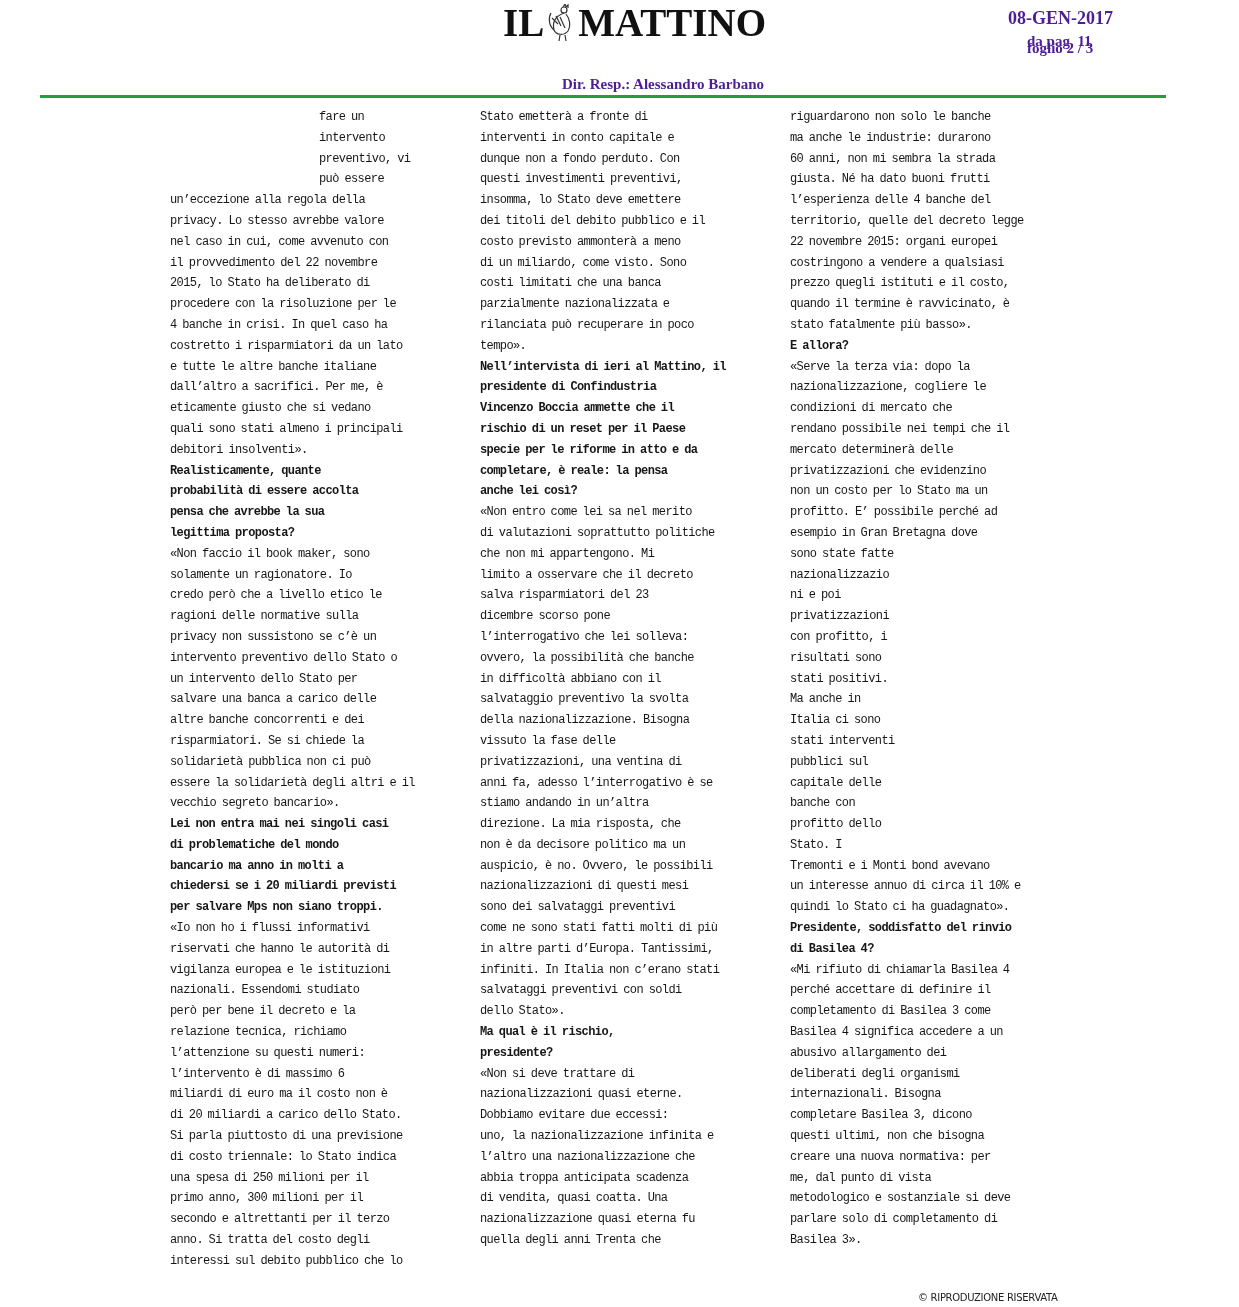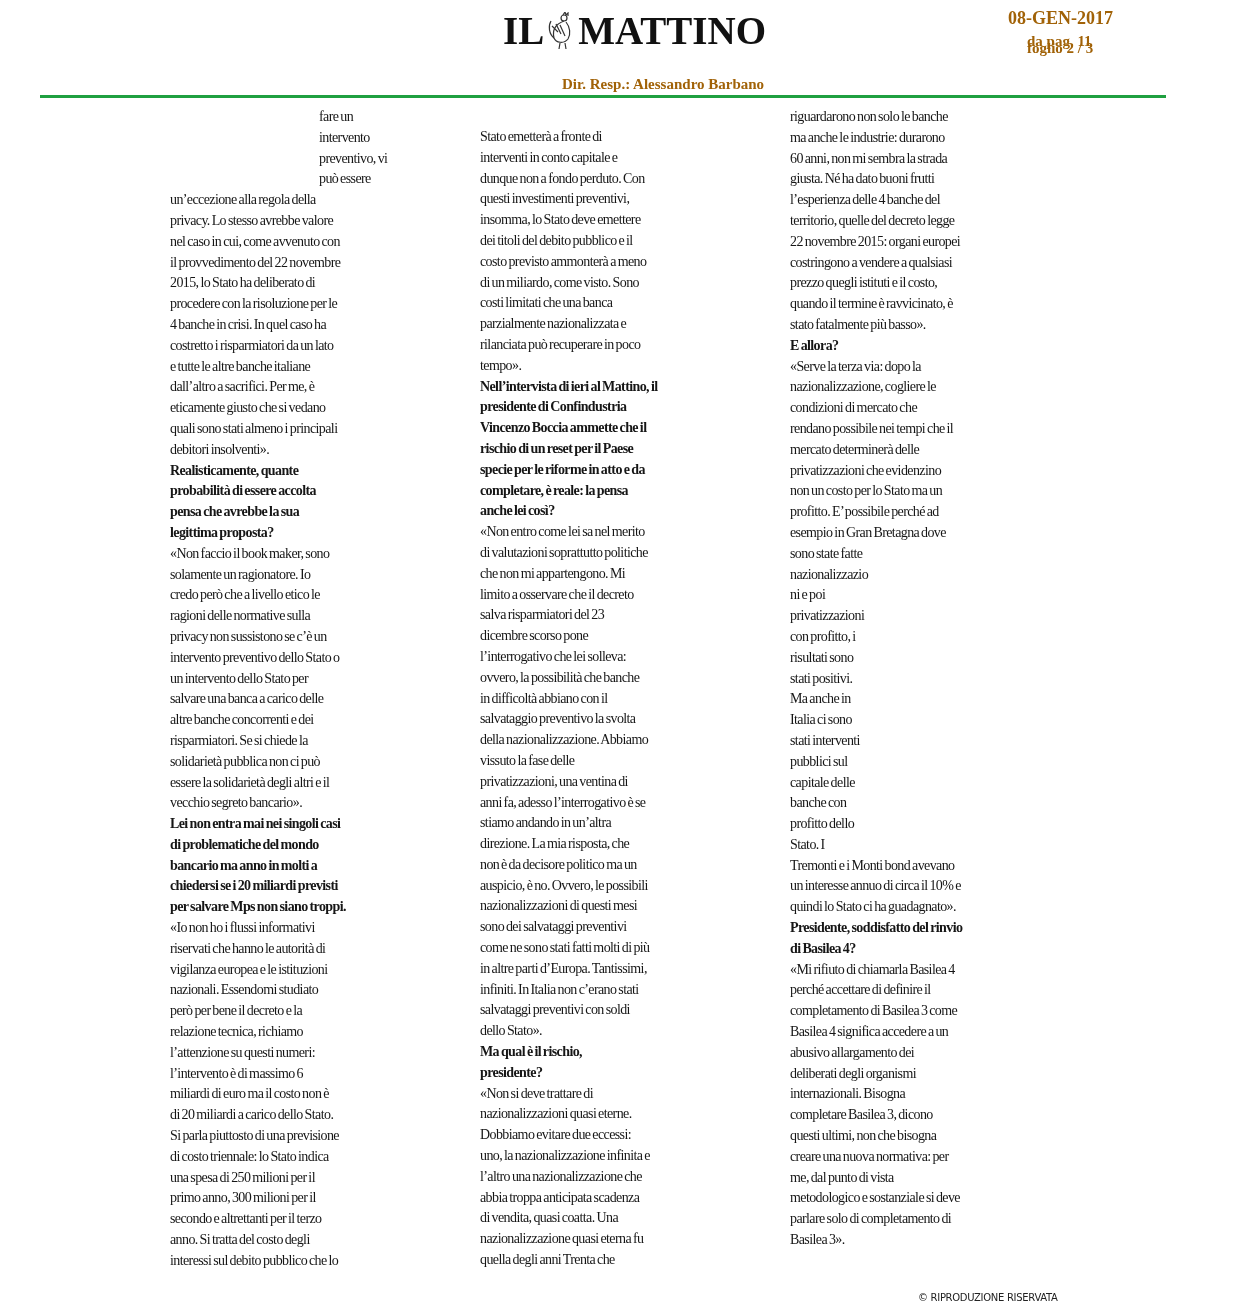--- a/index.html
+++ b/index.html
@@ -1,30 +1,30 @@
 <!DOCTYPE html>
 <html><head>
 <meta charset="utf-8">
 <style>
   html, body { margin: 0; padding: 0; background: #ffffff; }
   body { width: 1239px; height: 1307px; position: relative; overflow: hidden; color: #111; }
   .abs { position: absolute; }
-  .logo { left: 503px; top: 10px; font-family: "Liberation Serif", serif; font-weight: bold; font-size: 39px; letter-spacing: 0px; color: #111; white-space: nowrap; line-height: 42px; }
+  .logo { left: 503px; top: 2px; font-family: "Liberation Serif", serif; font-weight: bold; font-size: 39px; letter-spacing: 0px; color: #111; white-space: nowrap; line-height: 42px; }
   .logo .rooster { display: inline-block; width: 30px; height: 38px; vertical-align: -6px; margin: 0 2px; }
-  .meta { font-family: "Liberation Serif", serif; font-weight: bold; color: #a16207; white-space: nowrap; }
+  .meta { font-family: "Liberation Serif", serif; font-weight: bold; color: #4c1d95; white-space: nowrap; }
   .date { left: 1008px; top: 8px; font-size: 18px; }
   .page { left: 1027px; top: 33px; font-size: 15px; }
   .foglio { left: 1027px; top: 40px; font-size: 15px; }
   .director { left: 522px; top: 76px; font-size: 15px; margin-left: 40px; }
   .rule { left: 40px; top: 95px; width: 1126px; height: 3px; background: #1fa040; }
-  .col { position: absolute; font-family: Liberation Serif, serif; font-size: 14px; line-height: 20.8px; letter-spacing: -0.6px; word-spacing: -1px; color: #161616; }
+  .col { position: absolute; font-family: Liberation Mono, monospace; font-size: 12px; line-height: 20.8px; letter-spacing: -0.6px; word-spacing: -1px; color: #161616; }
   .col .ln { display: block; white-space: nowrap; height: 20.8px; }
   .col .b { font-weight: bold; }
   #c1 { left: 170px; top: 107px; width: 285px; }
-  #c2 { left: 480px; top: 107px; width: 290px; margin-top: 20px; }
+  #c2 { left: 480px; top: 107px; width: 290px; }
   #c3 { left: 790px; top: 107px; width: 290px; }
   .copyright { left: 918px; top: 1285px; font-family: "DejaVu Sans", sans-serif; font-size: 10px; color: #222; white-space: nowrap; letter-spacing: -0.3px; margin-top: 7px; }
 </style>
 </head>
 <body>
 
 <div class="abs logo">
   <span>IL</span><span class="rooster"><svg width="30" height="38" viewBox="0 0 30 38">
         <g fill="none" stroke="#333" stroke-width="1.2">
           <circle cx="18" cy="6" r="3"></circle>
@@ -122,21 +122,21 @@
     <span class="ln">«Non entro come lei sa nel merito</span>
     <span class="ln">di valutazioni soprattutto politiche</span>
     <span class="ln">che non mi appartengono. Mi</span>
     <span class="ln">limito a osservare che il decreto</span>
     <span class="ln">salva  risparmiatori del 23</span>
     <span class="ln">dicembre scorso pone</span>
     <span class="ln">l’interrogativo che lei solleva:</span>
     <span class="ln">ovvero, la possibilità che banche</span>
     <span class="ln">in difficoltà abbiano con il</span>
     <span class="ln">salvataggio preventivo la svolta</span>
-    <span class="ln">della nazionalizzazione. Abbiamo</span>
+    <span class="ln">della nazionalizzazione. Bisogna</span>
     <span class="ln">vissuto la fase delle</span>
     <span class="ln">privatizzazioni, una ventina di</span>
     <span class="ln">anni fa, adesso l’interrogativo è se</span>
     <span class="ln">stiamo andando in un’altra</span>
     <span class="ln">direzione. La mia risposta, che</span>
     <span class="ln">non è da decisore politico ma un</span>
     <span class="ln">auspicio, è no. Ovvero, le possibili</span>
     <span class="ln">nazionalizzazioni di questi mesi</span>
     <span class="ln">sono dei salvataggi preventivi</span>
     <span class="ln">come ne sono stati fatti molti di più</span>

